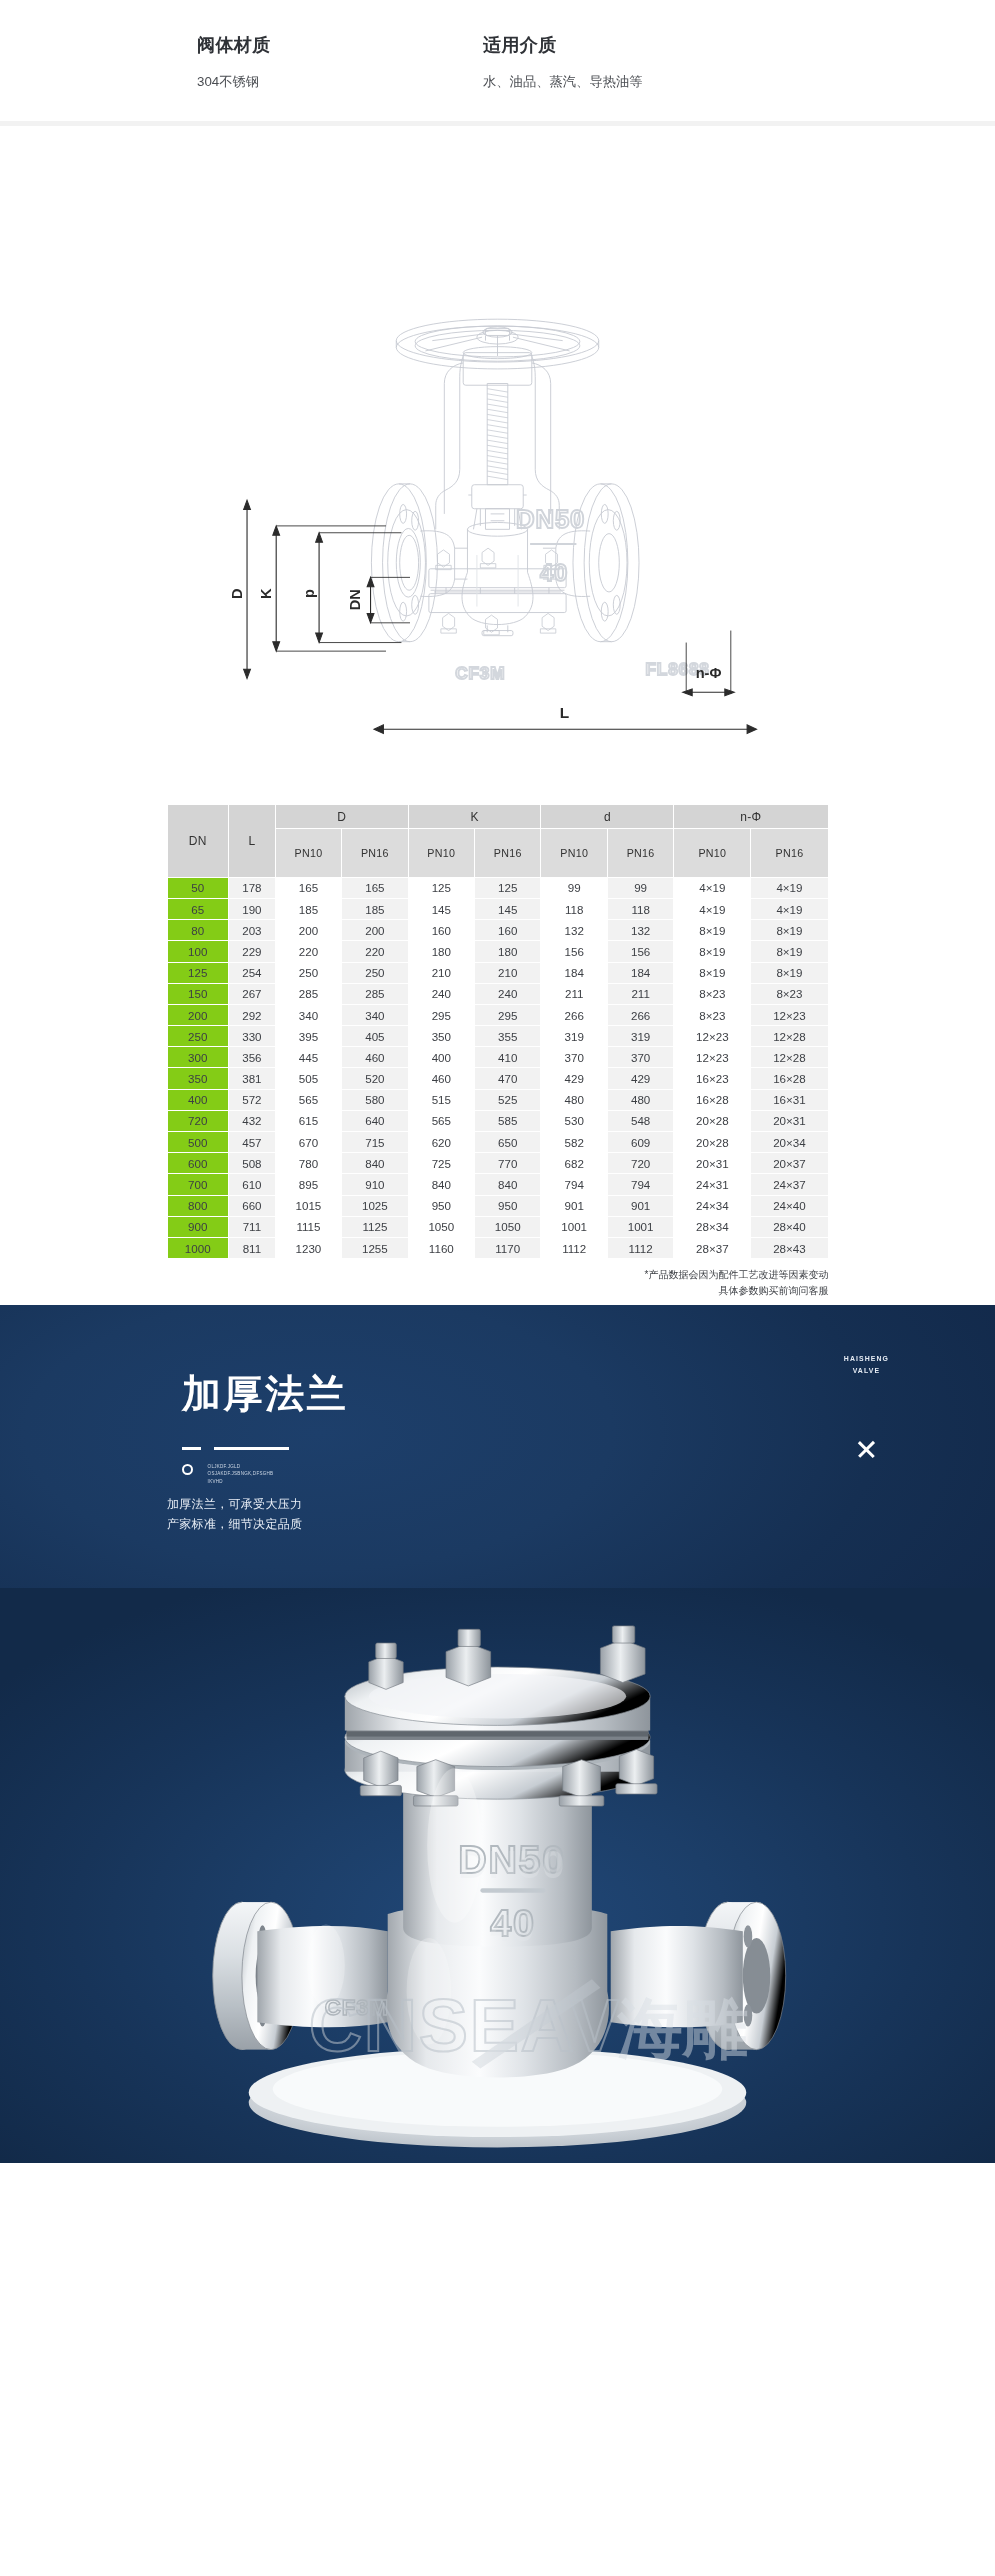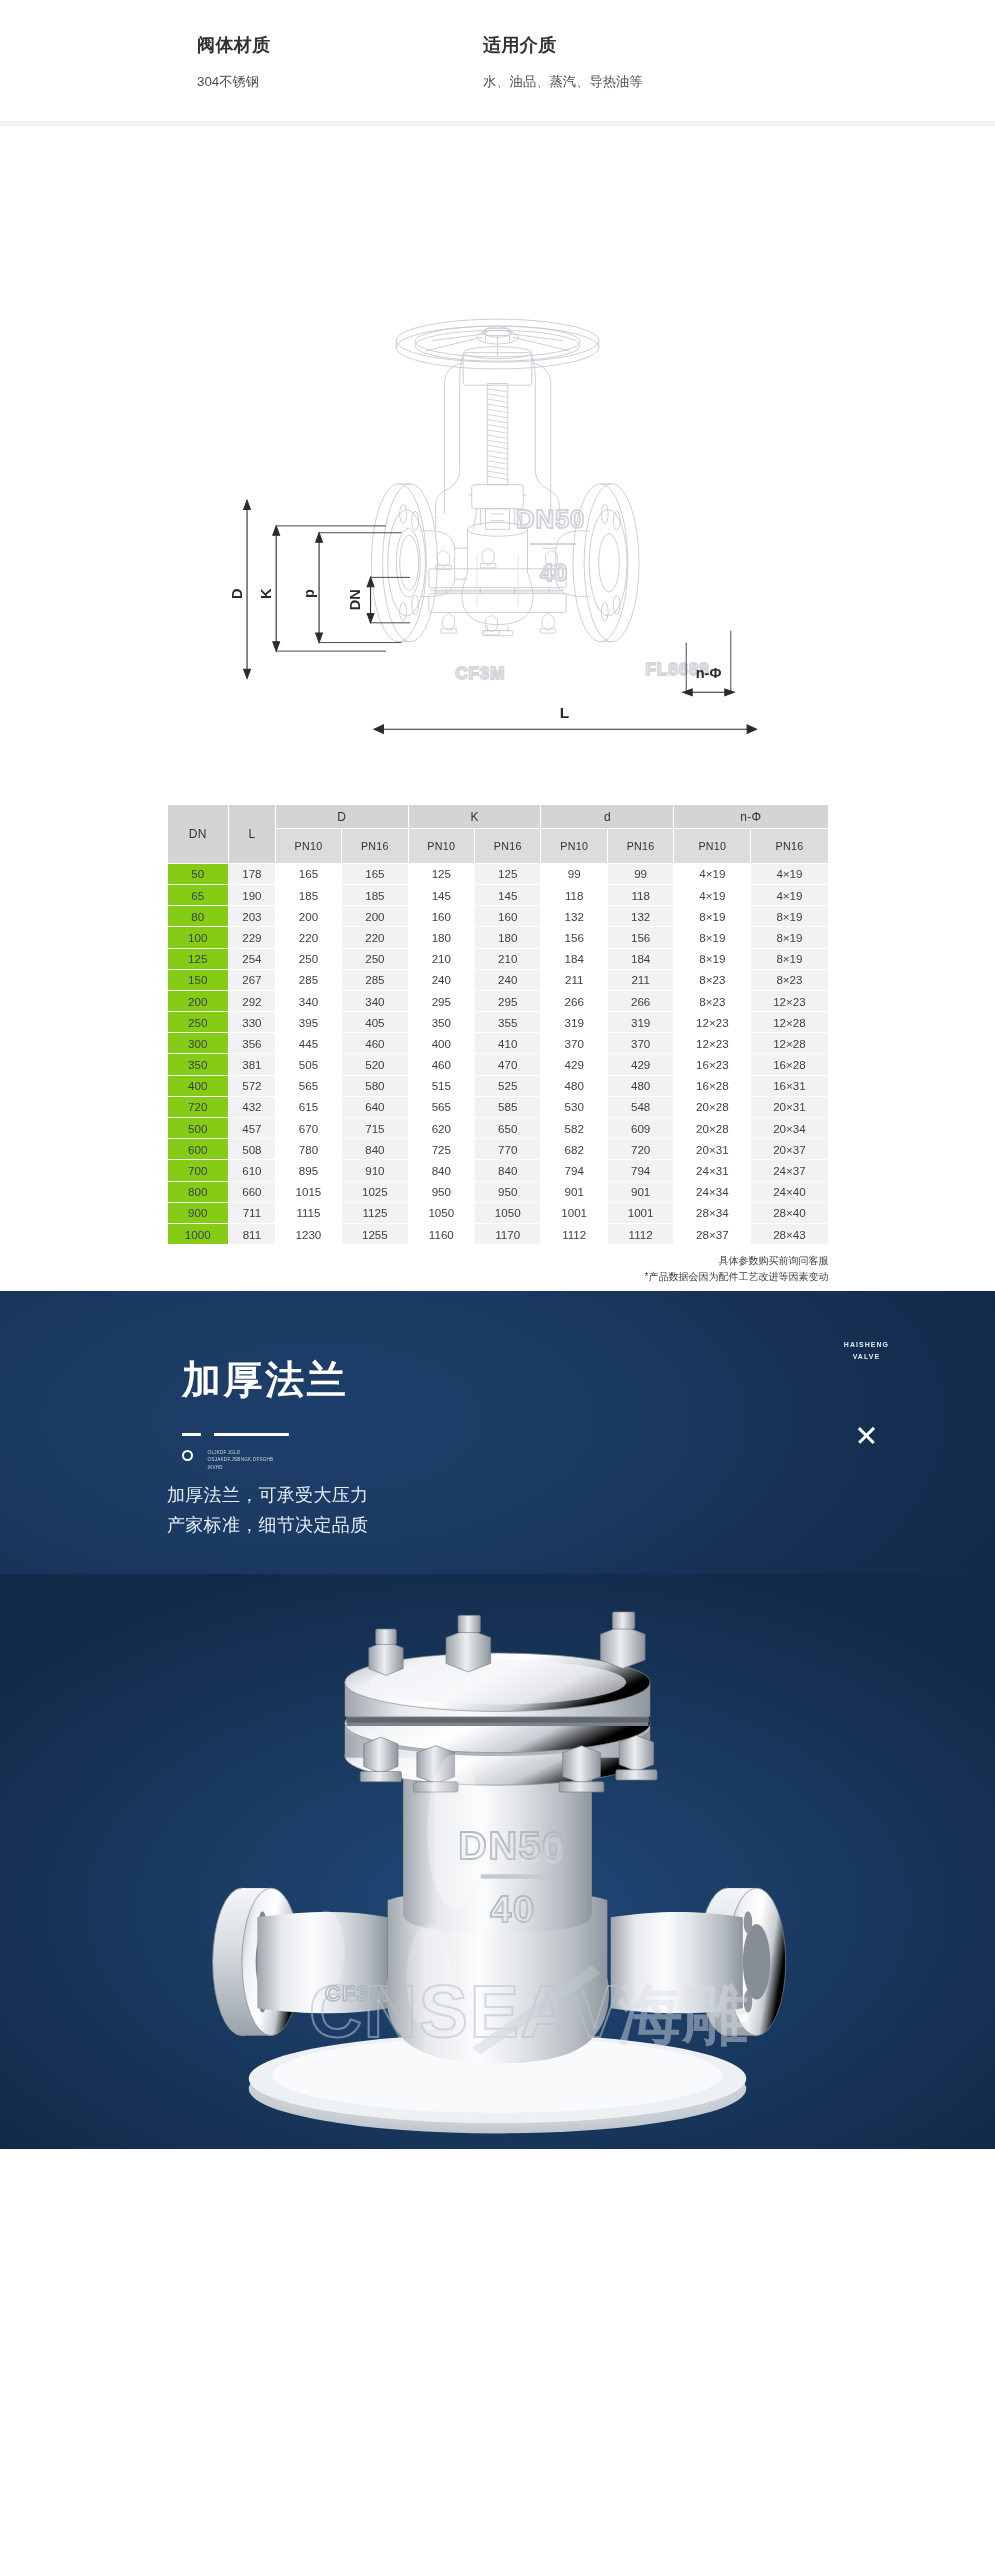--- a/index.html
+++ b/index.html
@@ -69,21 +69,21 @@
   table.spec-table thead th {
     background: #d4d4d4;
     color: #333;
     font-size: 12px;
     padding: 4.3px 0;
     letter-spacing: 0.3px;
   }
   table.spec-table thead th.sub {
     background: #dcdcdc;
     font-size: 10.7px;
-    padding: 11px 0;
+    padding: 18px 0;
   }
   table.spec-table tbody td {
     padding: 3.6px 0;
     font-size: 11.6px;
     background: #ffffff;
   }
   table.spec-table tbody td:nth-child(even) { background: #f2f2f2; }
   table.spec-table tbody tr td:first-child { background: #84cc16; }
   .table-note {
     width: 662px;
@@ -136,21 +136,21 @@
     font-size: 4.5px;
     color: #cfd9e6;
     line-height: 1.75;
     letter-spacing: 0.3px;
     font-family: "Liberation Sans", sans-serif;
   }
   .banner-desc {
     position: absolute;
     left: 167px;
     top: 190px;
-    font-size: 18px;
+    font-size: 12px;
     color: #e8eef6;
     line-height: 1.65;
     letter-spacing: 0.3px;
   }
   .banner-logo {
     position: absolute;
     right: 106px;
     top: 48px;
     text-align: center;
     color: #e7edf5;
@@ -620,22 +620,22 @@
             <td>1160</td>
             <td>1170</td>
             <td>1112</td>
             <td>1112</td>
             <td>28×37</td>
             <td>28×43</td>
           </tr>
         </tbody>
     </table>
     <div class="table-note">
+      <div>*产品数据会因为配件工艺改进等因素变动</div>
       <div>具体参数购买前询问客服</div>
-      <div>*产品数据会因为配件工艺改进等因素变动</div>
     </div>
   </section>
 
   <section class="banner">
     <div class="banner-inner">
       <div class="banner-title">加厚法兰</div>
       <div class="banner-rule">
         <span class="seg-a"></span>
         <span class="seg-b"></span>
       </div>

